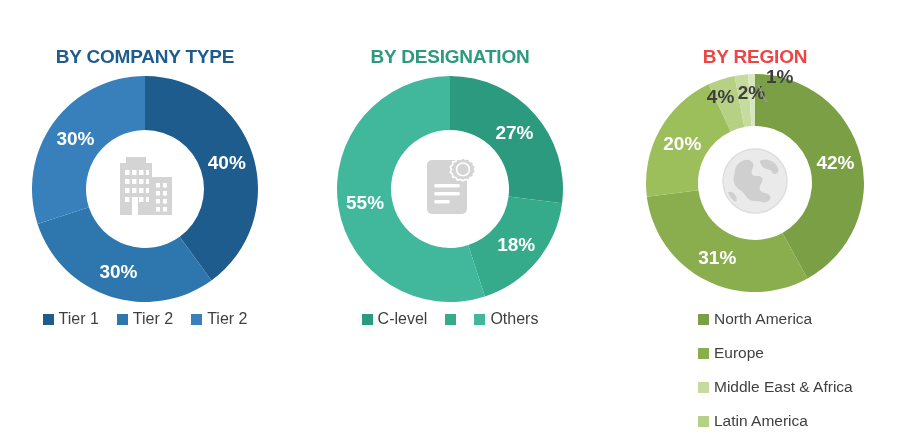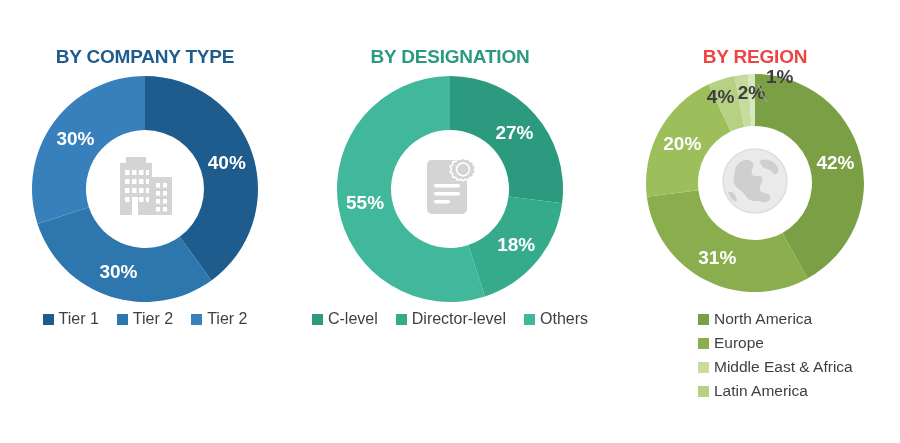--- a/index.html
+++ b/index.html
@@ -59,21 +59,21 @@
     display:flex;align-items:center;gap:5px;
     font-size:16px;color:#3f3f3f;
     font-family:"Liberation Sans", sans-serif;
     white-space:nowrap;
   }
   .swatch{width:11px;height:11px;display:inline-block;flex:0 0 auto;}
 
   .legend-v{
     margin-top:16px;
     padding-left:88px;
-    display:flex;flex-direction:column;gap:6px;text-align:right;
+    display:flex;flex-direction:column;gap:16px;text-align:right;
   }
   .legend-v .legend-item{font-size:15.5px;}
 </style>
 </head>
 <body>
 
 <div class="panel" id="panel-company">
   <div class="chart-title" id="title-company">BY COMPANY TYPE</div>
 
   <div class="donut-wrap" id="donut-company" style="width:230px;height:230px;margin-top:6px;">
@@ -172,21 +172,20 @@
     </div>
   </div>
 
   <div class="legend-h" id="legend-designation">
       <div class="legend-item">
         <span class="swatch" style="background: rgb(44, 154, 126);"></span>
         <span>C-level</span>
       </div>
       <div class="legend-item">
         <span class="swatch" style="background: rgb(53, 171, 140);"></span>
-        <span>Director-level</span>
       </div>
       <div class="legend-item">
         <span class="swatch" style="background: rgb(65, 183, 156);"></span>
         <span>Others</span>
       </div>
     </div>
 </div>
 
 <div class="panel" id="panel-region">
   <div class="chart-title" id="title-region">BY REGION</div>

